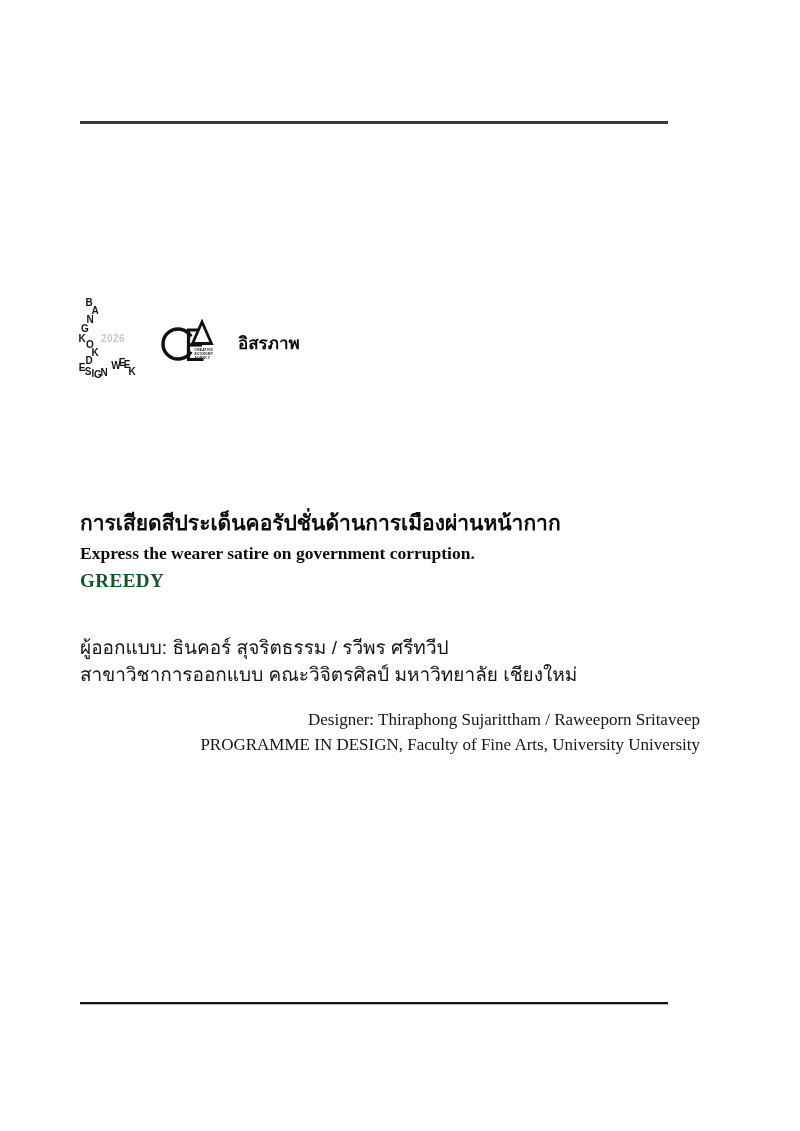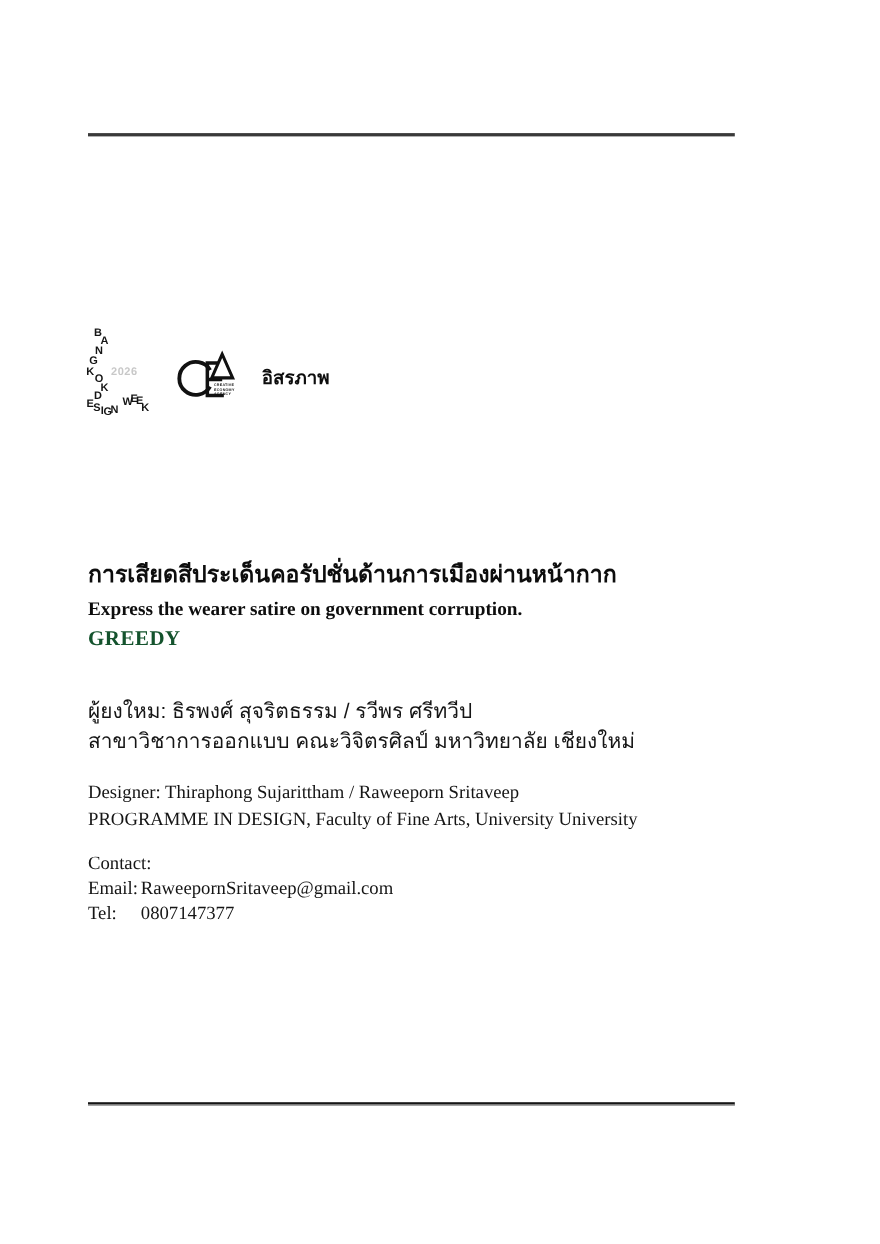--- a/index.html
+++ b/index.html
@@ -95,20 +95,21 @@
   }
 
   .designer-english {
     position: absolute;
     left: 80px;
     top: 707px;
     width: 620px;
     font-size: 17px;
     line-height: 25px;
     color: #151515;
+    text-align: right;
   }
 
   .contact-block {
     position: absolute;
     left: 80px;
     top: 774px;
     width: 500px;
     font-size: 17px;
     line-height: 22.5px;
     color: #151515;
@@ -156,34 +157,25 @@
   <div class="brand-thai">อิสรภาพ</div>
 
   <div class="title-block">
     <div class="title-thai">การเสียดสีประเด็นคอรัปชั่นด้านการเมืองผ่านหน้ากาก</div>
     <div class="title-english">Express the wearer satire on government corruption.</div>
   </div>
 
   <div class="project-name">GREEDY</div>
 
   <div class="designer-thai">
-    <div>ผู้ยงใหม: ธิรพงศ์ สุจริตธรรม / รวีพร ศรีทวีป</div>
+    <div>ผู้ออกแบบ: ธินคอร์ สุจริตธรรม / รวีพร ศรีทวีป</div>
     <div>สาขาวิชาการออกแบบ คณะวิจิตรศิลป์ มหาวิทยาลัย เชียงใหม่</div>
   </div>
 
   <div class="designer-english">
     <div>Designer: Thiraphong Sujarittham / Raweeporn Sritaveep</div>
     <div>PROGRAMME IN DESIGN, Faculty of Fine Arts, University University</div>
   </div>
 
-  <div class="contact-block">
-    <div>Contact:</div>
-    <div class="contact-row">
-      <span class="contact-label">Email:</span><span>RaweepornSritaveep@gmail.com</span>
-    </div>
-    <div class="contact-row">
-      <span class="contact-label">Tel:</span><span>0807147377</span>
-    </div>
-  </div>
 
   <div class="rule rule-bottom"></div>
 
 </div>
 
 </body></html>

